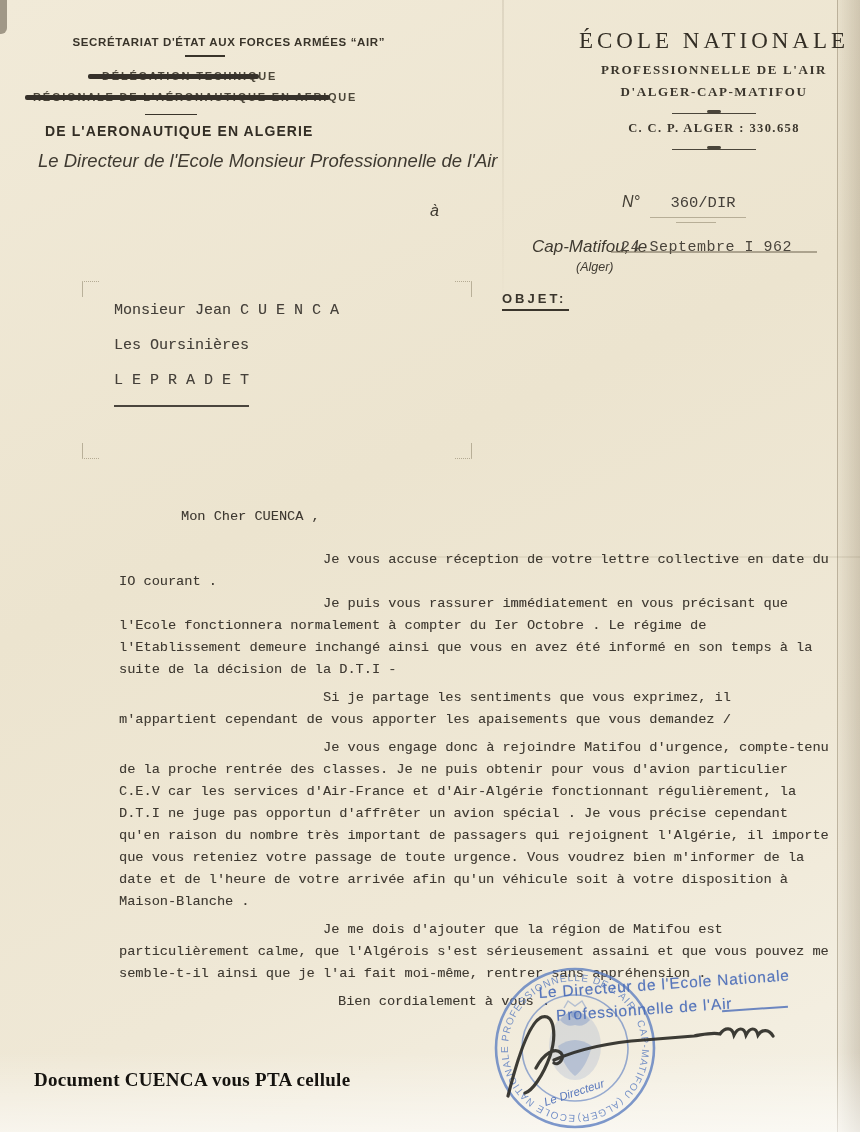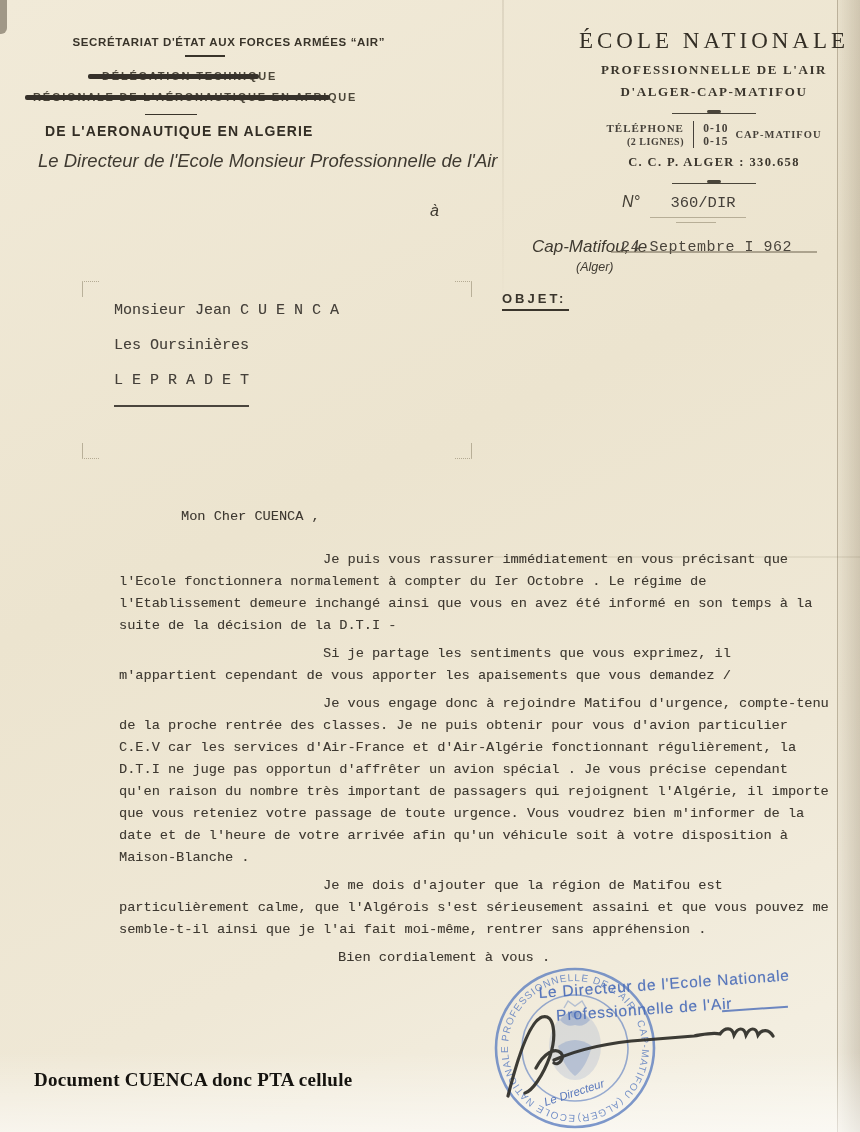--- a/index.html
+++ b/index.html
@@ -127,32 +127,20 @@
   </div>
 
   <div class="sender-line">Le Directeur de l'Ecole Monsieur Professionnelle de l'Air</div>
   <div class="to-label">à</div>
 
   <div class="lh-right">
     <div class="school-1">ÉCOLE NATIONALE</div>
     <div class="school-2">PROFESSIONNELLE DE L'AIR</div>
     <div class="school-3">D'ALGER-CAP-MATIFOU</div>
     <div class="ornament"></div>
-    <div class="phone-row">
-      <div class="phone-labels">
-        <div class="phone-label-1">TÉLÉPHONE</div>
-        <div class="phone-label-2">(2 LIGNES)</div>
-      </div>
-      <div class="phone-divider"></div>
-      <div class="phone-nums">
-        <div>0-10</div>
-        <div>0-15</div>
-      </div>
-      <div class="phone-place">CAP-MATIFOU</div>
-    </div>
     <div class="ccp">C. C. P. ALGER : 330.658</div>
     <div class="ornament"></div>
   </div>
 
   <div class="ref-row">
     <span class="no-label">N°</span>
     <span class="no-value mono">360/DIR</span>
   </div>
   <div class="no-rule1"></div>
   <div class="no-rule2"></div>
@@ -170,20 +158,21 @@
   <div class="cmark br"></div>
 
   <div class="recipient mono">
     <div class="name">Monsieur Jean C U E N C A</div>
     <div class="street">Les Oursinières</div>
     <div class="city"><span>L E   P R A D E T</span></div>
   </div>
 
   <div class="body-text mono">
     <div class="salutation">Mon Cher CUENCA ,</div>
+    <p class="para p1">Je vous accuse réception de votre lettre collective en date du IO courant .</p>
     <p class="para">Je puis vous rassurer immédiatement en vous précisant que l'Ecole fonctionnera normalement à compter du Ier Octobre . Le régime de l'Etablissement demeure inchangé ainsi que vous en avez été informé en son temps à la suite de la décision de la D.T.I -</p>
     <p class="para">Si je partage les sentiments que vous exprimez, il m'appartient cependant de vous apporter les apaisements que vous demandez /</p>
     <p class="para">Je vous engage donc à rejoindre Matifou d'urgence, compte-tenu de la proche rentrée des classes. Je ne puis obtenir pour vous d'avion particulier C.E.V car les services d'Air-France et d'Air-Algérie fonctionnant régulièrement, la D.T.I ne juge pas opportun d'affrêter un avion spécial . Je vous précise cependant qu'en raison du nombre très important de passagers qui rejoignent l'Algérie, il importe que vous reteniez votre passage de toute urgence. Vous voudrez bien m'informer de la date et de l'heure de votre arrivée afin qu'un véhicule soit à votre disposition à Maison-Blanche .</p>
     <p class="para">Je me dois d'ajouter que la région de Matifou est particulièrement calme, que l'Algérois s'est sérieusement assaini et que vous pouvez me semble-t-il ainsi que je l'ai fait moi-même, rentrer sans appréhension .</p>
     <div class="closing">Bien cordialement à vous .</div>
   </div>
 
   <svg class="stamp-svg" width="204" height="182" viewBox="0 0 204 182">
     <g stroke="#5b7dc0" fill="none" opacity="0.78">
       <circle cx="99" cy="98" r="79" stroke-width="2.6"></circle>
@@ -212,15 +201,15 @@
   <div class="stamp-underline"></div>
 
   <svg class="sig-svg" width="290" height="105" viewBox="0 0 290 105">
     <path d="M 16 94 C 24 62, 36 20, 50 15 C 62 11, 65 33, 58 54 C 51 74, 40 89, 33 91
              M 44 66 C 52 51, 63 45, 69 51 C 73 56, 67 64, 62 61
              M 62 58 C 92 45, 122 40, 152 38 L 202 34 C 214 32, 221 30, 228 32
              C 233 25, 240 25, 242 33 C 246 25, 252 25, 254 33 C 258 25, 264 25, 266 33
              C 270 27, 277 27, 281 34" fill="none" stroke="#2d2b26" stroke-width="3.2" stroke-linecap="round" opacity="0.92"></path>
   </svg>
 
-  <div class="caption">Document CUENCA donc PTA cellule</div>
+  <div class="caption">Document CUENCA vous PTA cellule</div>
 
 </div>
 
 </body></html>

